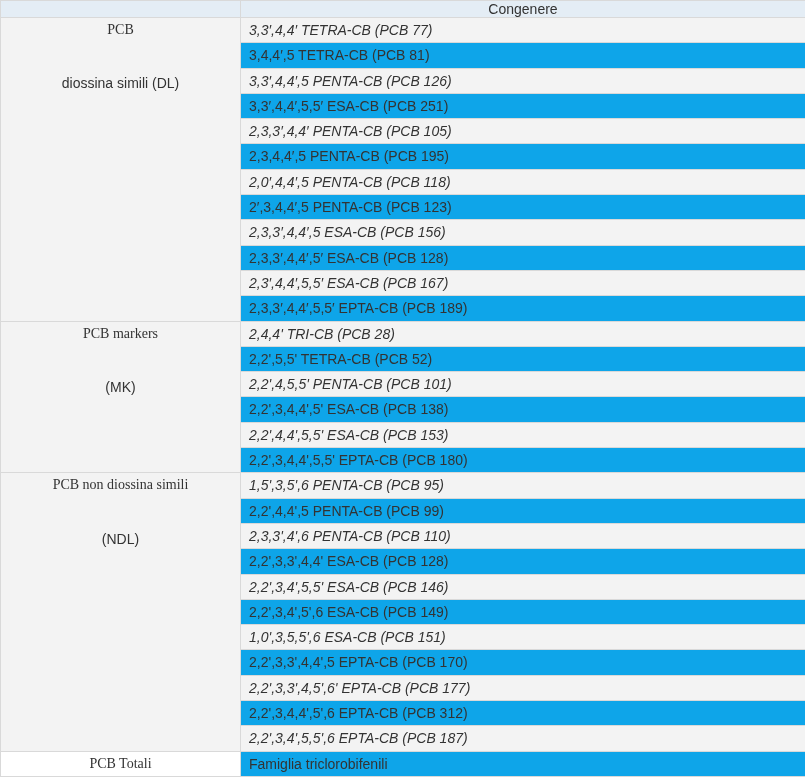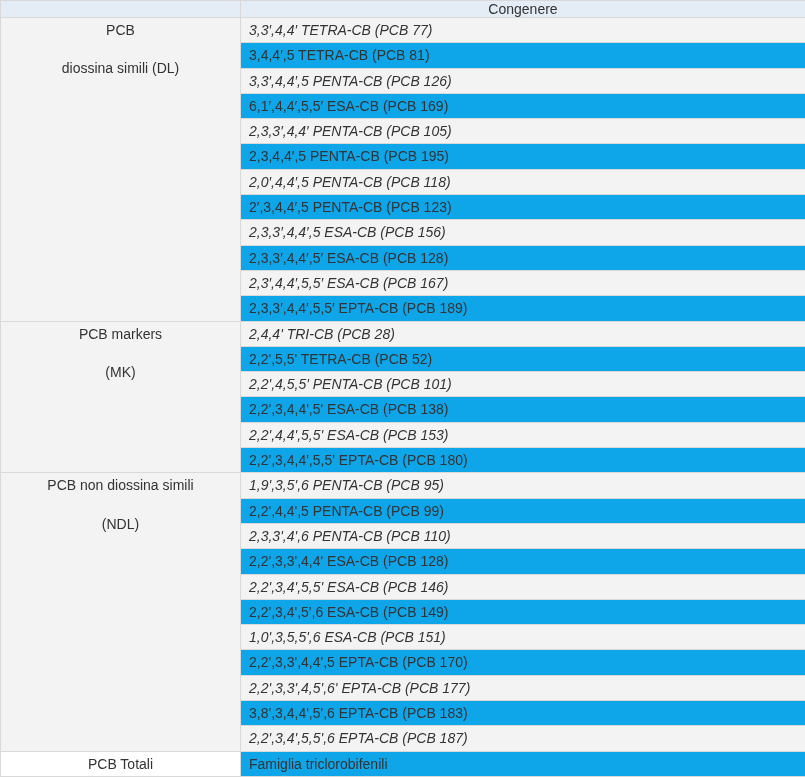--- a/index.html
+++ b/index.html
@@ -30,22 +30,22 @@
     padding: 2px 8px;
     vertical-align: top;
     line-height: 1.45;
   }
   td.cat {
     text-align: center;
     vertical-align: top;
     background: #f3f3f3;
     padding-top: 2px;
   }
-  td.cat .cat-line1 { display: block; }
-  td.cat .cat-line2 { display: block; margin-top: 18px; }
+  td.cat .cat-line1 { display: block; font-family: Liberation Serif, serif; }
+  td.cat .cat-line2 { display: block; margin-top: 33px; }
   td.cat.white-bg { background: #ffffff; }
   tr.zebra-grey td.value { background: #f3f3f3; font-style: italic; }
   tr.zebra-white td.value { background: #0ea5e9; }
 </style>
 </head>
 <body>
 
 <table>
   <colgroup>
     <col class="category">
@@ -65,21 +65,21 @@
         </td>
         <td class="value">3,3′,4,4′ TETRA-CB (PCB 77)</td>
       </tr>
       <tr class="zebra-white">
         <td class="value">3,4,4′,5 TETRA-CB (PCB 81)</td>
       </tr>
       <tr class="zebra-grey">
         <td class="value">3,3′,4,4′,5 PENTA-CB (PCB 126)</td>
       </tr>
       <tr class="zebra-white">
-        <td class="value">6,1′,4,4′,5,5′ ESA-CB (PCB 169)</td>
+        <td class="value">3,3′,4,4′,5,5′ ESA-CB (PCB 251)</td>
       </tr>
       <tr class="zebra-grey">
         <td class="value">2,3,3′,4,4′ PENTA-CB (PCB 105)</td>
       </tr>
       <tr class="zebra-white">
         <td class="value">2,3,4,4′,5 PENTA-CB (PCB 195)</td>
       </tr>
       <tr class="zebra-grey">
         <td class="value">2,0′,4,4′,5 PENTA-CB (PCB 118)</td>
       </tr>
@@ -118,21 +118,21 @@
         <td class="value">2,2',4,4',5,5' ESA-CB (PCB 153)</td>
       </tr>
       <tr class="zebra-white">
         <td class="value">2,2',3,4,4',5,5' EPTA-CB (PCB 180)</td>
       </tr>
       <tr class="zebra-grey">
         <td class="cat" rowspan="11">
           <span class="cat-line1">PCB non diossina simili</span>
           <span class="cat-line2">(NDL)</span>
         </td>
-        <td class="value">1,9',3,5',6 PENTA-CB (PCB 95)</td>
+        <td class="value">1,5',3,5',6 PENTA-CB (PCB 95)</td>
       </tr>
       <tr class="zebra-white">
         <td class="value">2,2',4,4',5 PENTA-CB (PCB 99)</td>
       </tr>
       <tr class="zebra-grey">
         <td class="value">2,3,3',4',6 PENTA-CB (PCB 110)</td>
       </tr>
       <tr class="zebra-white">
         <td class="value">2,2',3,3',4,4' ESA-CB (PCB 128)</td>
       </tr>
@@ -145,21 +145,21 @@
       <tr class="zebra-grey">
         <td class="value">1,0',3,5,5',6 ESA-CB (PCB 151)</td>
       </tr>
       <tr class="zebra-white">
         <td class="value">2,2',3,3',4,4',5 EPTA-CB (PCB 170)</td>
       </tr>
       <tr class="zebra-grey">
         <td class="value">2,2',3,3',4,5',6' EPTA-CB (PCB 177)</td>
       </tr>
       <tr class="zebra-white">
-        <td class="value">3,8',3,4,4',5',6 EPTA-CB (PCB 183)</td>
+        <td class="value">2,2',3,4,4',5',6 EPTA-CB (PCB 312)</td>
       </tr>
       <tr class="zebra-grey">
         <td class="value">2,2',3,4',5,5',6 EPTA-CB (PCB 187)</td>
       </tr>
       <tr class="zebra-white">
         <td class="cat white-bg" rowspan="6">
           <span class="cat-line1">PCB Totali</span>
         </td>
         <td class="value">Famiglia triclorobifenili</td>
       </tr>

